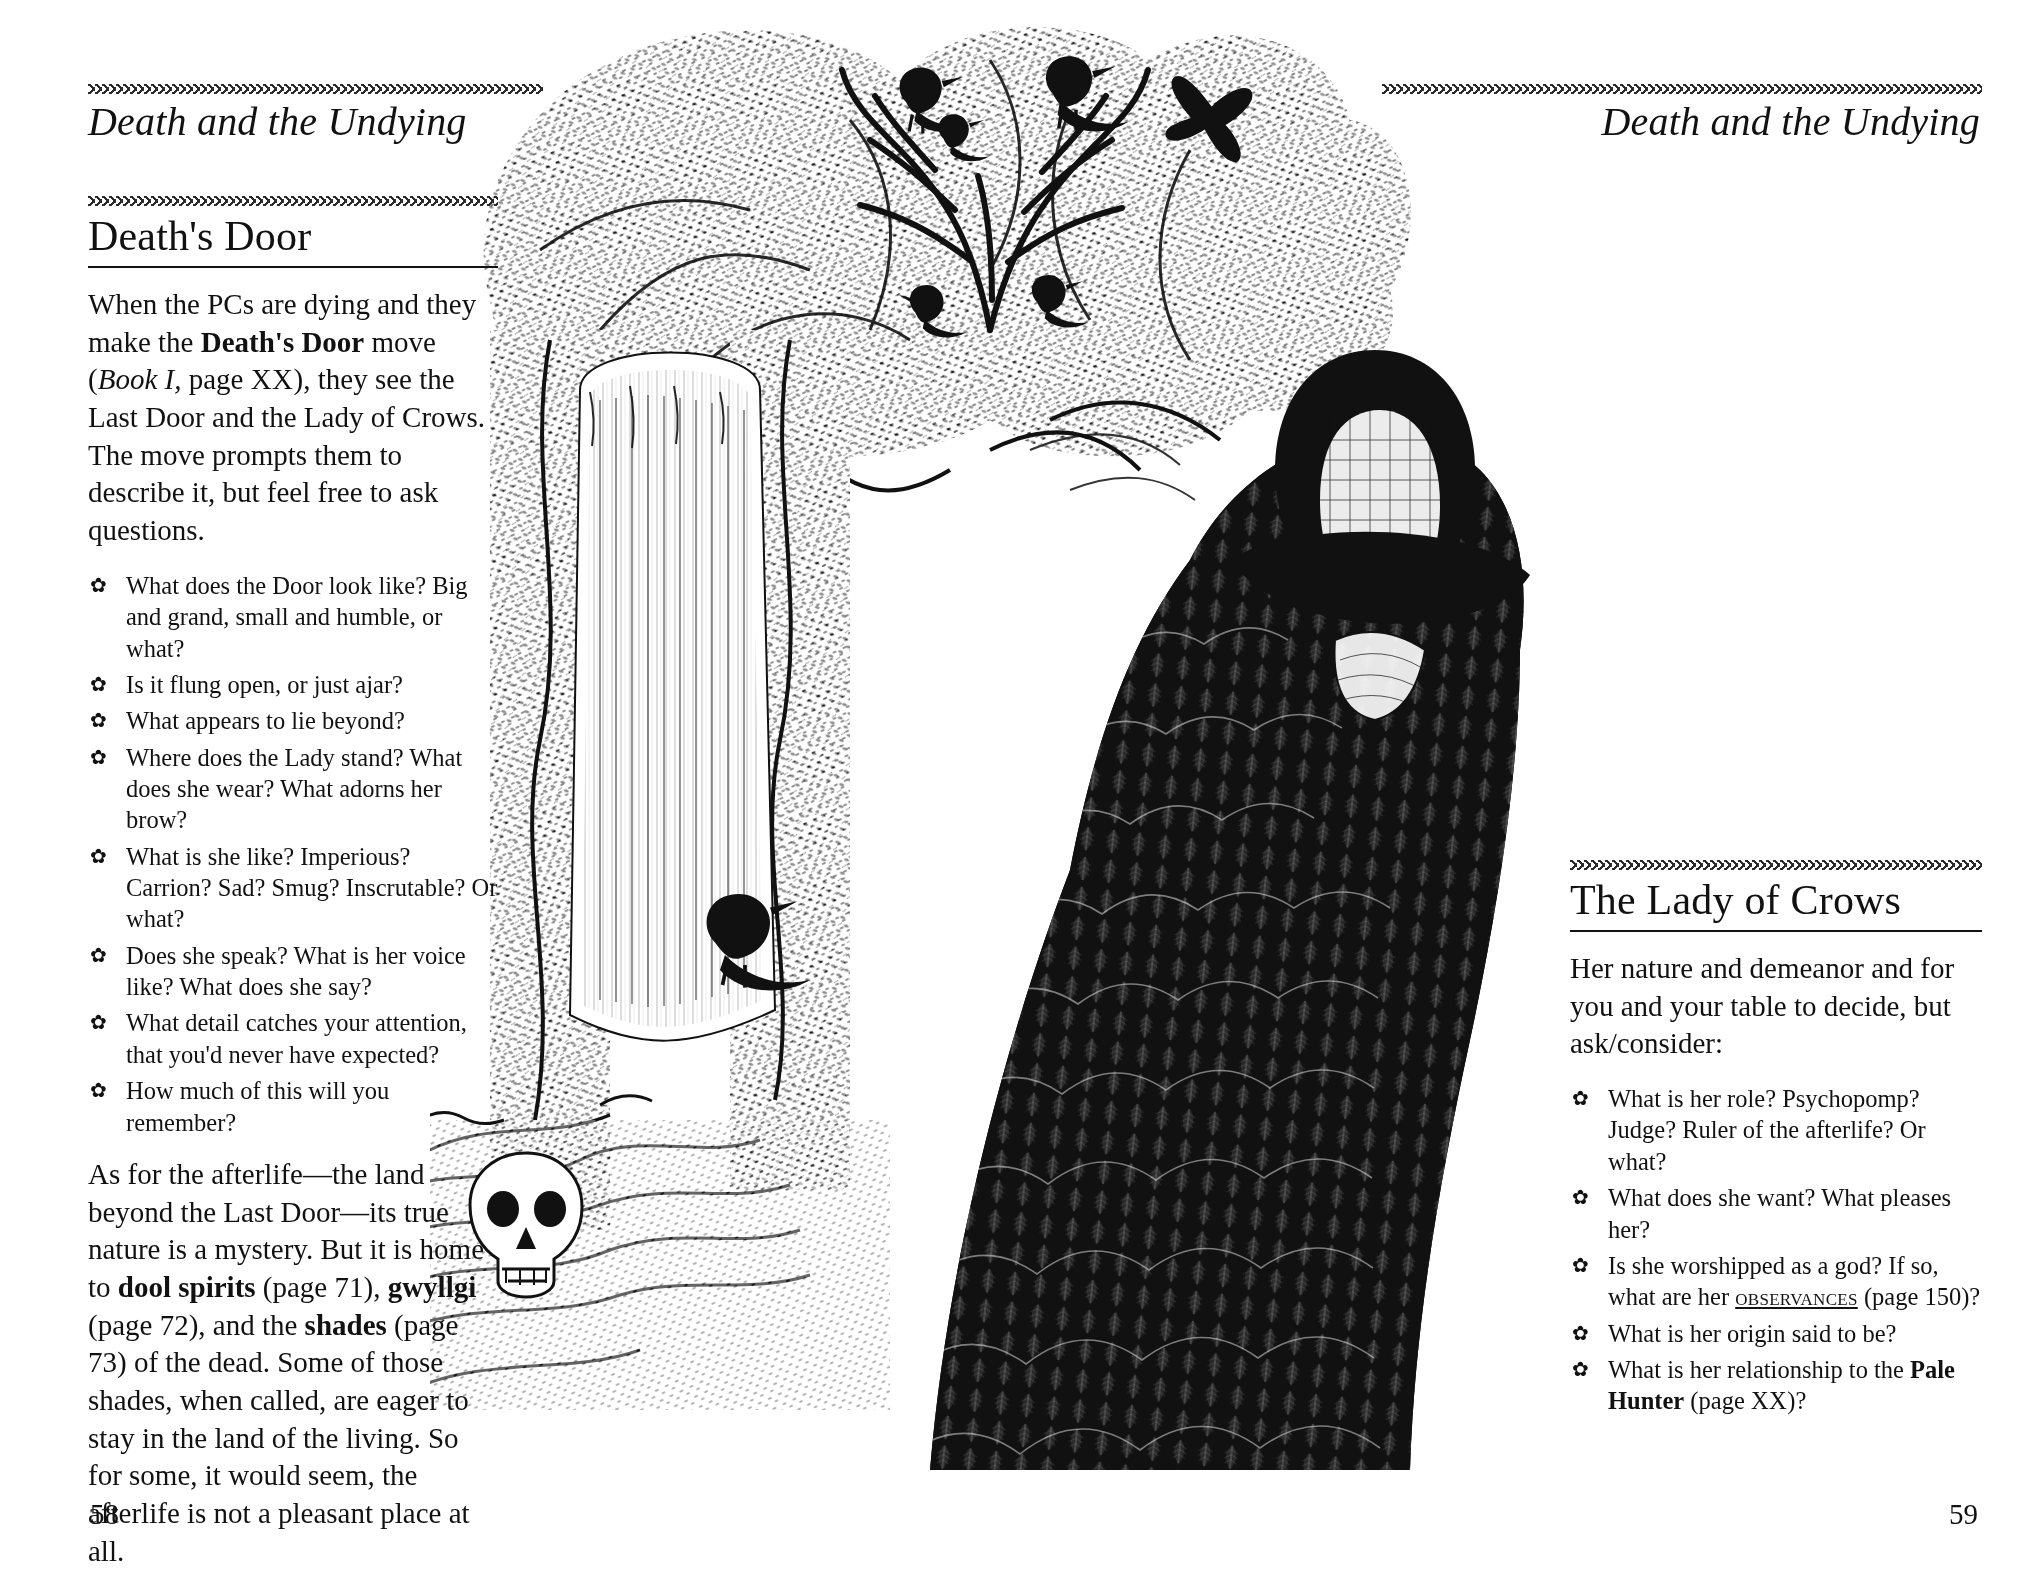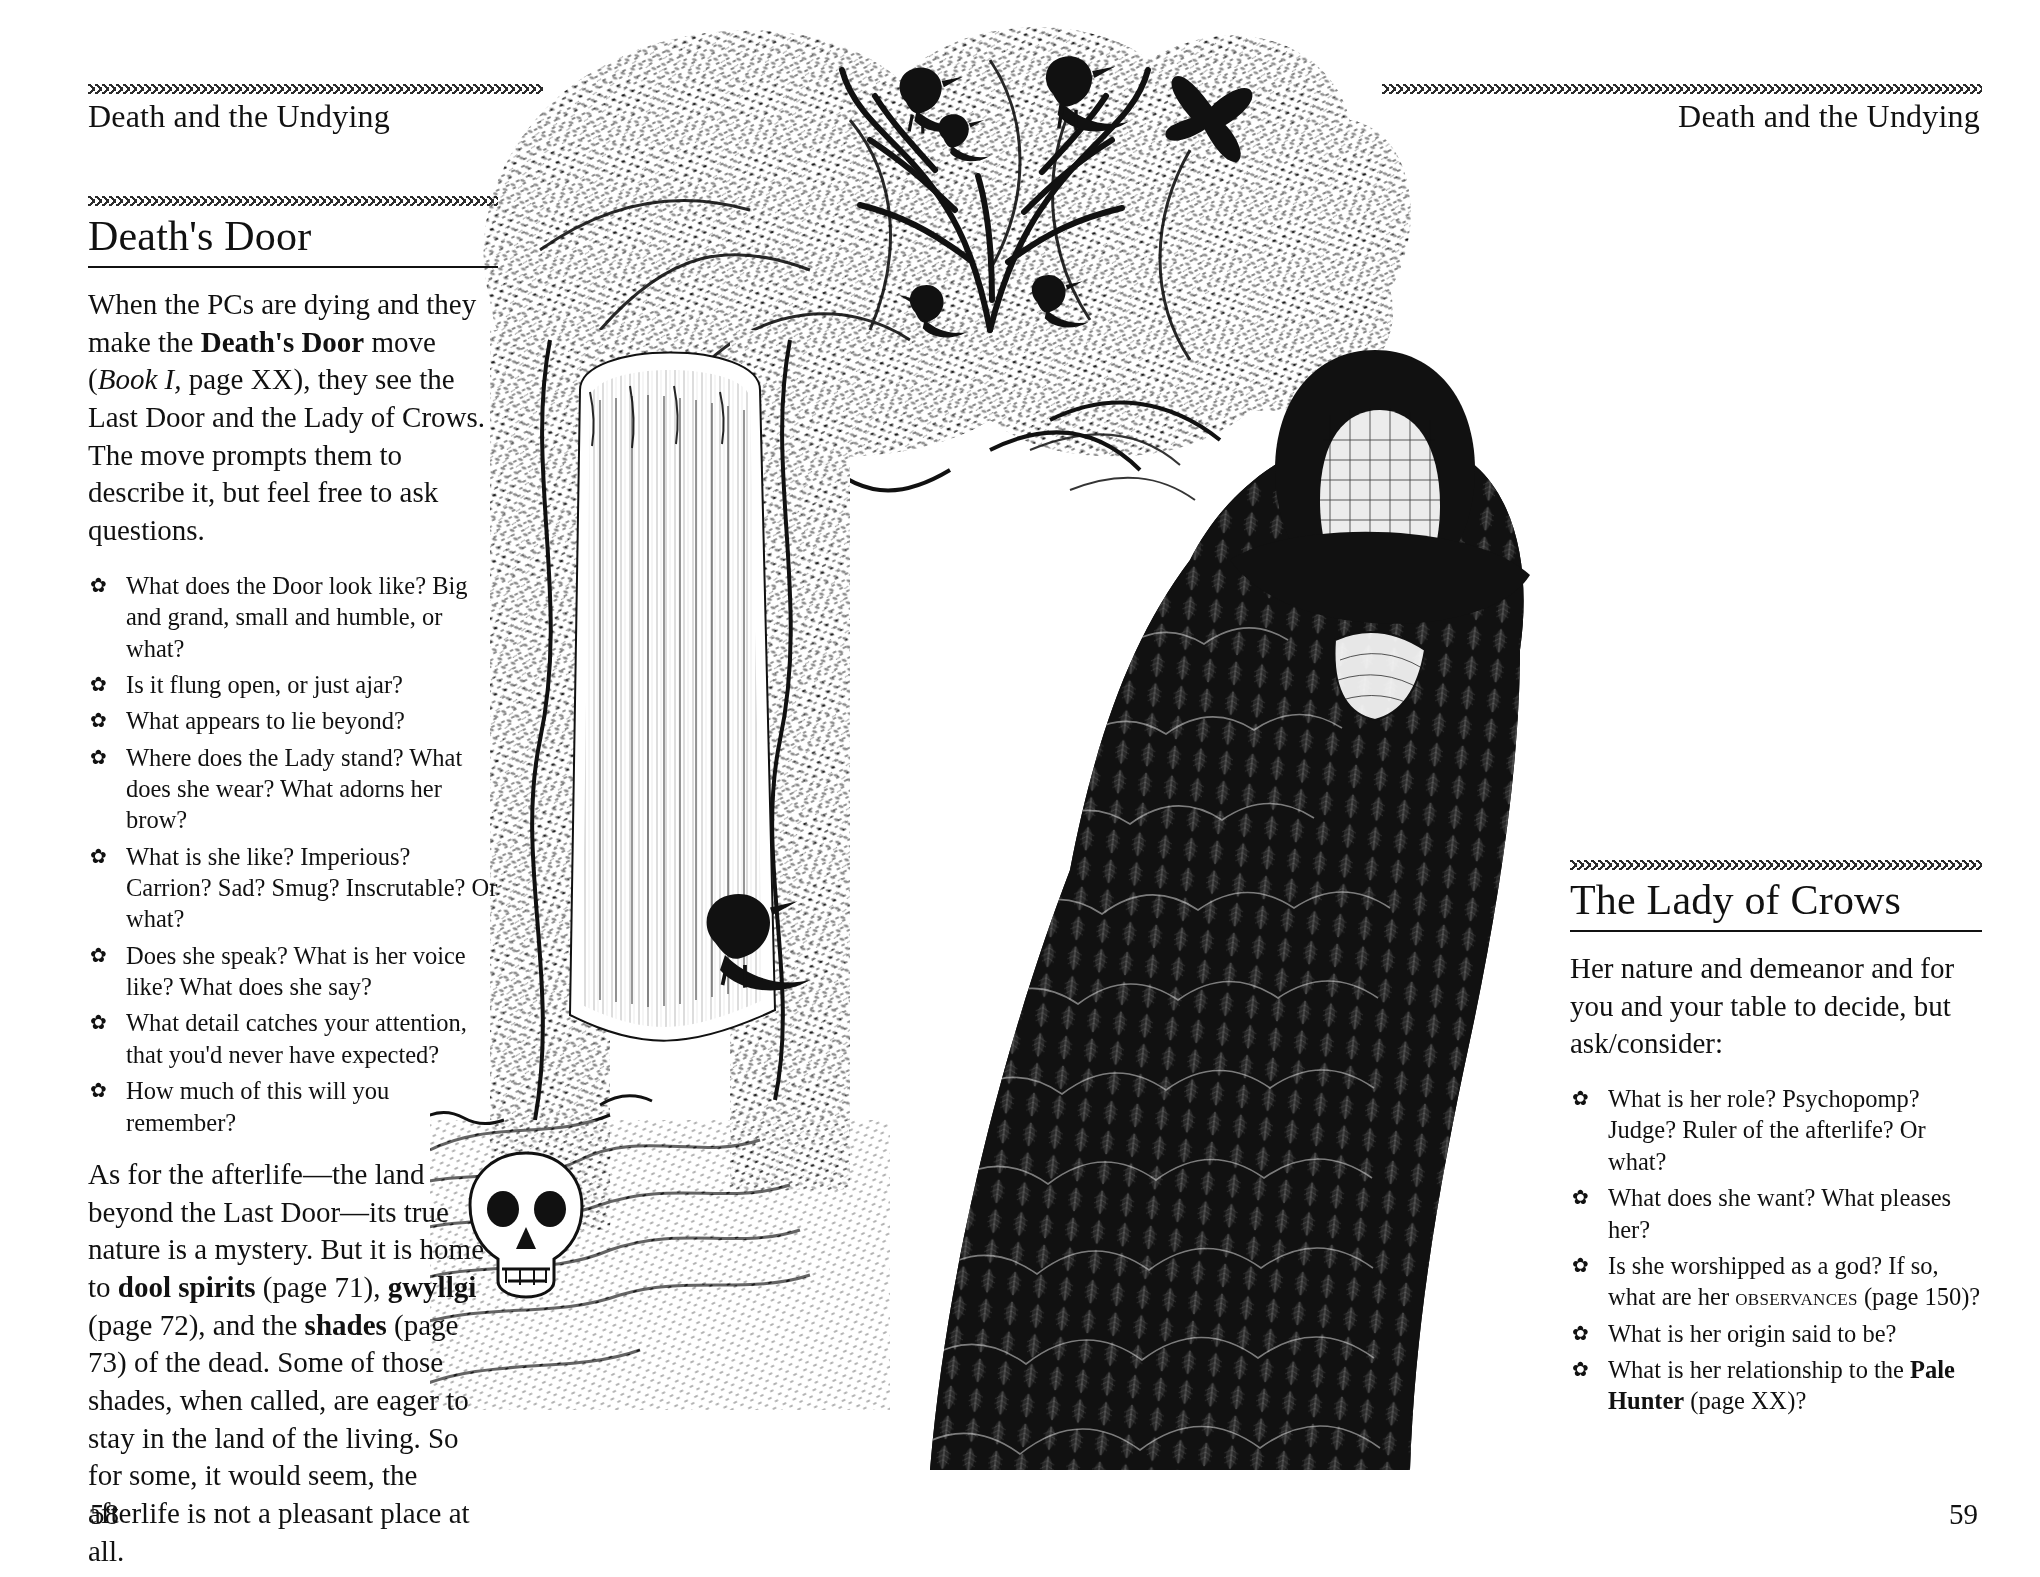--- a/index.html
+++ b/index.html
@@ -41,24 +41,25 @@
     right: 60px; top: 82px; width: 900px;
     text-align: right;
   }
   .head-rule-left {
     position: absolute; left: 88px; top: 84px; width: 455px;
   }
   .head-rule-right {
     position: absolute; right: 58px; top: 84px; width: 600px;
   }
   .running-head {
-    font-size: 32px;
+    font-size: 40px;
     letter-spacing: .2px;
     margin-top: 16px;
     white-space: nowrap;
+    font-style: italic;
   }
 
   
   .col-left {
     position: absolute;
     left: 88px;
     top: 196px;
     width: 410px;
   }
   .col-right {
@@ -110,20 +111,21 @@
     top: 1px;
     font-size: 20px;
     line-height: 1.4;
   }
 
   b, .bold { font-weight: 700; }
   .italic { font-style: italic; }
   .smallcaps {
     font-variant: small-caps;
     letter-spacing: .3px;
+    text-decoration: underline;
   }
   .xx { letter-spacing: .5px; }
 
   
   .folio {
     position: absolute;
     font-size: 29px;
     bottom: 46px;
   }
   .folio-left { left: 90px; }

